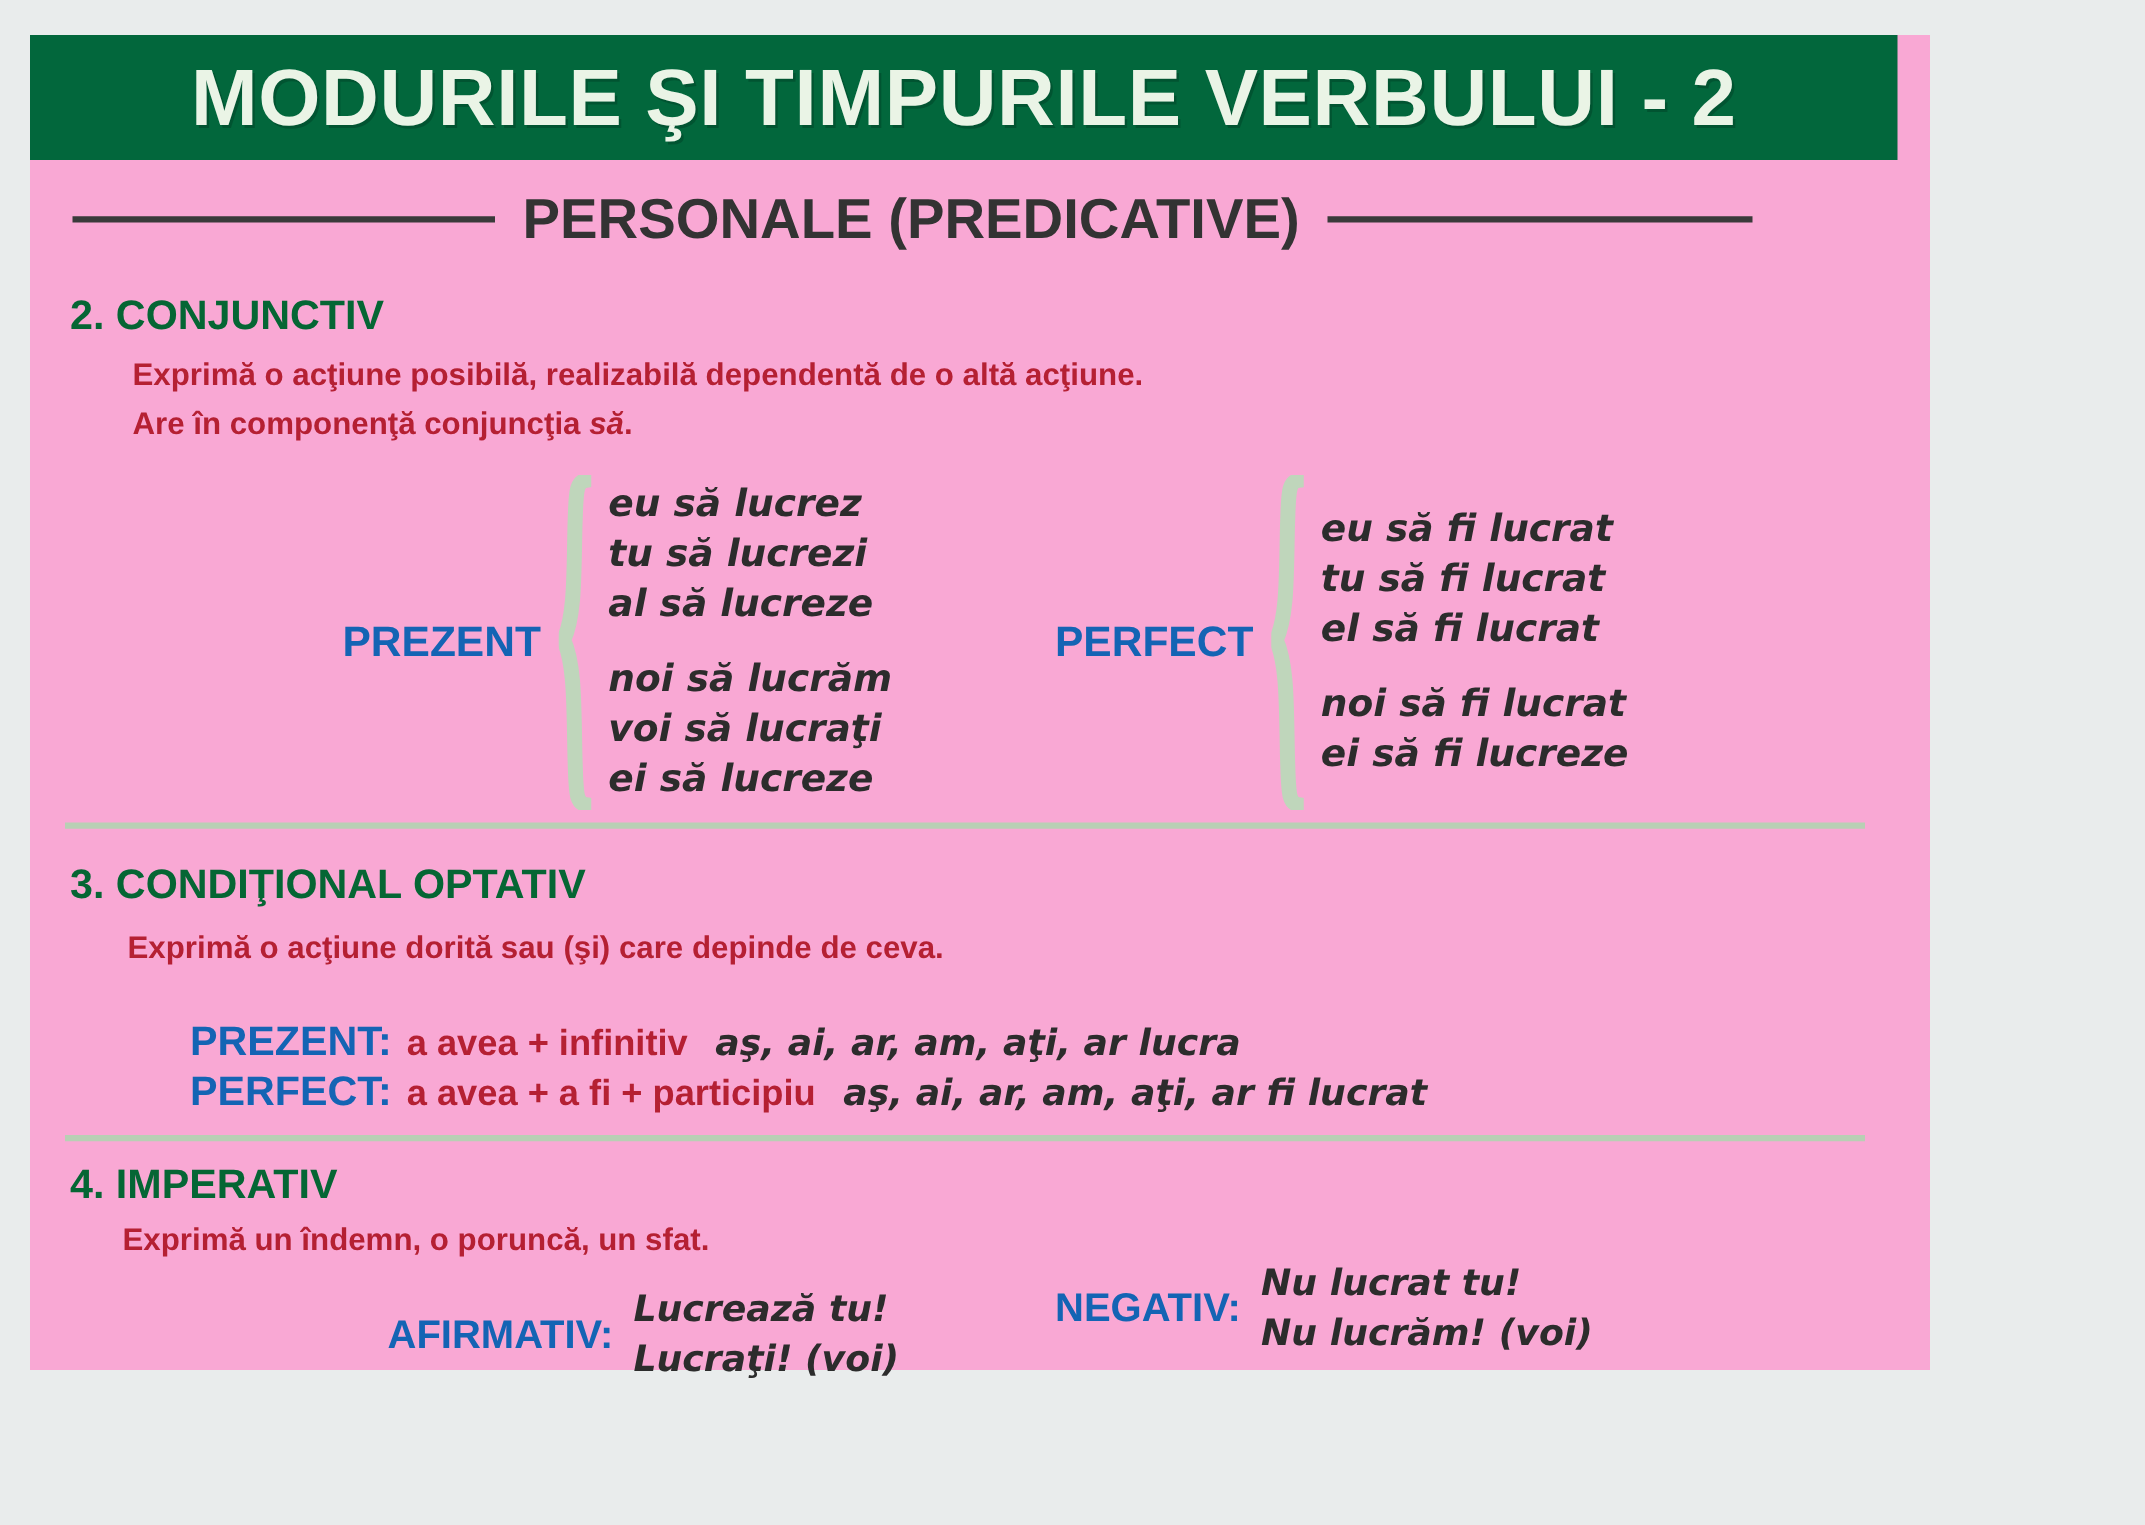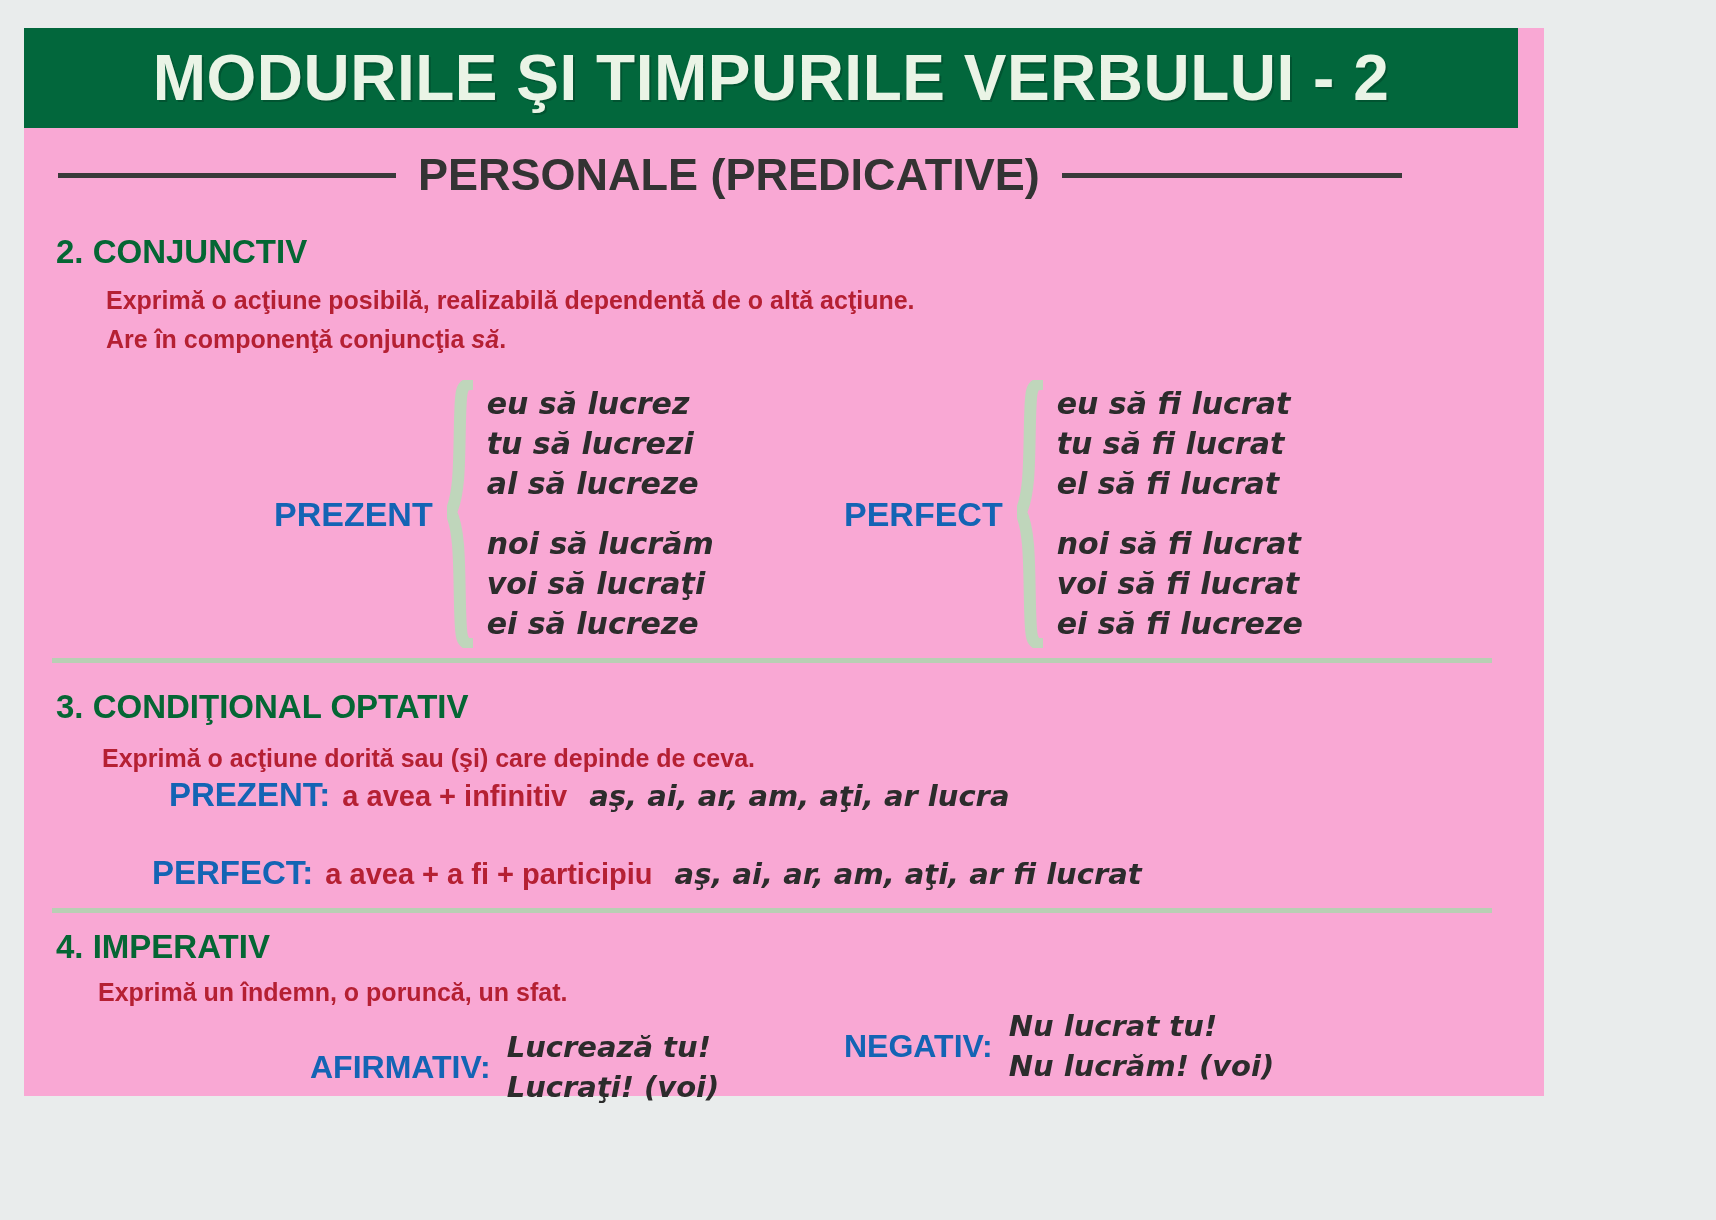--- a/index.html
+++ b/index.html
@@ -235,32 +235,31 @@
       <svg width="26" height="268" viewBox="0 0 26 268" xmlns="http://www.w3.org/2000/svg" aria-hidden="true">
         <path d="M24 4 C13 4 14 14 13 40 C12 80 13 112 4 132 C13 152 12 186 13 226 C14 254 13 264 24 264" fill="none" stroke="#bfd6bb" stroke-width="12" stroke-linecap="round" stroke-linejoin="round"></path>
       </svg>
     </div>
     <div class="forms">
       <div class="form-line">eu să fi lucrat</div>
       <div class="form-line">tu să fi lucrat</div>
       <div class="form-line">el să fi lucrat</div>
       <div class="gap"></div>
       <div class="form-line">noi să fi lucrat</div>
-      <div class="form-line">voi să fi lucrat</div>
       <div class="form-line">ei să fi lucreze</div>
     </div>
   </div>
 
   <div class="divider" style="top:630px;"></div>
 
   <div class="section-head" style="left:32px; top:660px;">3. CONDIŢIONAL OPTATIV</div>
 
   <div class="desc" style="left:78px; top:716px;">Exprimă o acţiune dorită sau (şi) care depinde de ceva.</div>
 
-  <div class="formula-row" style="left:128px; top:748px;margin-left:17px;">
+  <div class="formula-row" style="left:128px; top:786px;">
     <span class="formula-label">PREZENT:</span>
     <span class="formula-struct">a avea + infinitiv</span>
     <span class="formula-example">aş, ai, ar, am, aţi, ar lucra</span>
   </div>
 
   <div class="formula-row" style="left:128px; top:826px;">
     <span class="formula-label">PERFECT:</span>
     <span class="formula-struct">a avea + a fi + participiu</span>
     <span class="formula-example">aş, ai, ar, am, aţi, ar fi lucrat</span>
   </div>

